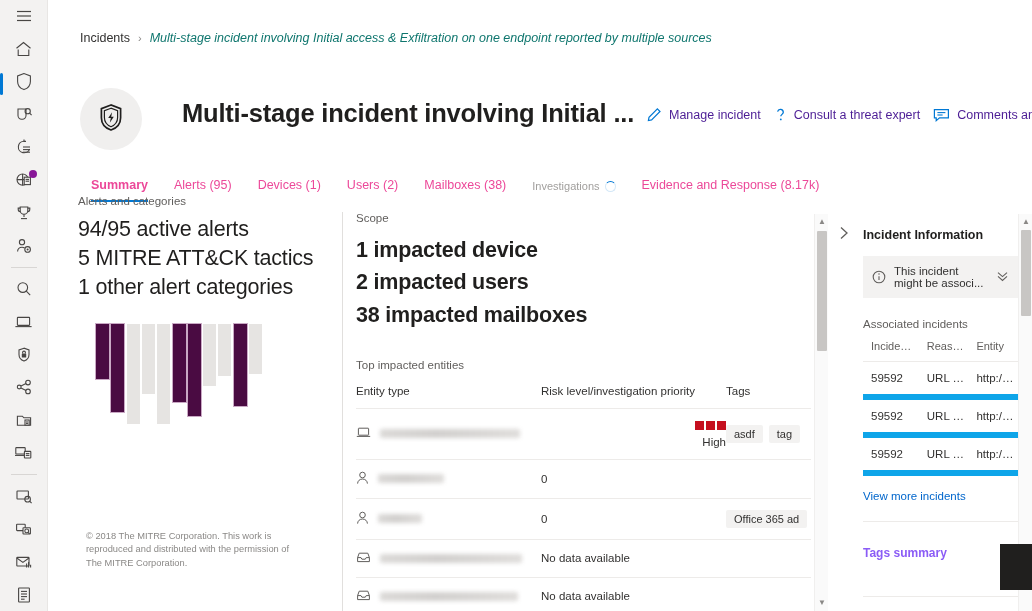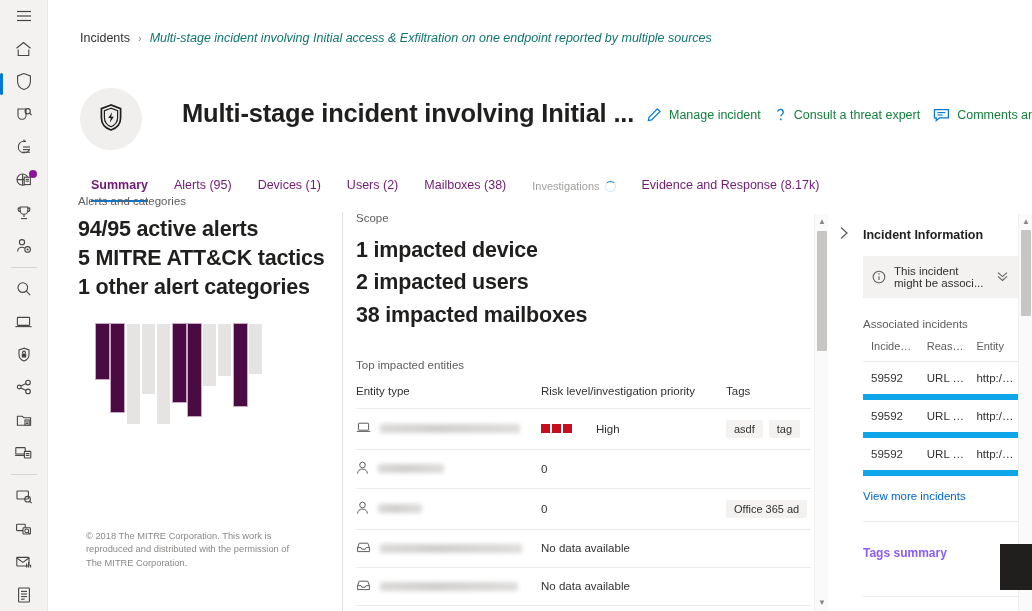--- a/index.html
+++ b/index.html
@@ -60,32 +60,32 @@
     letter-spacing:-.2px; white-space:nowrap;
   }
 
   
   #header-actions {
     position:absolute; left:567px; top:19px;
     display:flex; align-items:center; gap:13px; white-space:nowrap;
   }
   .hdr-action {
     display:flex; align-items:center; gap:7px;
-    font-size:12.5px; color:#15803d; cursor:pointer;
+    font-size:12.5px; color:#4c1d95; cursor:pointer;
   }
   .hdr-action .ic { color:#0078d4; display:flex; align-items:center; }
 
   
   #tabs {
     position:absolute; left:30px; top:170px; right:0; height:34px;
     display:flex; align-items:flex-start; gap:0;
   }
   .tab {
     padding:0 13px; height:32px; line-height:30px;
-    font-size:12.5px; color:#701a75; cursor:pointer;
+    font-size:12.5px; color:#ec4899; cursor:pointer;
     position:relative; white-space:nowrap;
   }
   .tab.active { font-weight:bold; }
   .tab.active::after {
     content:""; position:absolute; left:13px; right:13px; bottom:0;
     height:2.5px; background:#0078d4;
   }
   .tab.loading { color:#a19f9d; font-size:11px; display:flex; align-items:center; gap:5px; }
   .spinner {
     width:11px; height:11px; border-radius:50%;
@@ -93,21 +93,21 @@
     display:inline-block;
   }
 
   
   .col-rule { position:absolute; background:#e1dfdd; }
 
   
   #col-left { position:absolute; left:30px; top:195px; width:250px; bottom:0; }
   .section-label { font-size:11.5px; color:#605e5c; margin-bottom:10px; }
   .big-stat {
-    font-size:21.5px; font-weight:bold; color:#201f1e;
+    font-size:21.5px; font-weight:normal; color:#201f1e;
     line-height:1.16; margin-bottom:4px; letter-spacing:-.2px;
   }
 
   
   #mitre-chart {
     position:relative; width:175px; height:100px; margin-top:24px; margin-left:18px;
   }
   .mbar { position:absolute; width:13px; }
   .mbar.on  { background:#4a0b42; outline:1px solid #c9a8c4; outline-offset:0; }
   .mbar.off { background:#e6e4e2; }
@@ -136,21 +136,21 @@
   table.ent td {
     padding:11px 0; border-bottom:1px solid #edebe9;
     font-size:11.5px; color:#323130; vertical-align:middle;
   }
   .ent-cell { display:flex; align-items:center; gap:9px; }
   .blur {
     height:9px; border-radius:2px;
     background:linear-gradient(90deg,#d9d7d5,#cfcdcb 40%,#dddbd9);
     filter:blur(2.1px); opacity:.95;
   }
-  .risk { display:flex; align-items:flex-end; gap:24px; }
+  .risk { display:flex; align-items:flex-end; gap:4px;flex-direction:column; }
   .risk-sq { width:9px; height:9px; background:#c50f1f; }
   .tagpill {
     display:inline-block; background:#f3f2f1; color:#323130;
     font-size:11px; padding:3px 8px; border-radius:2px; margin-right:6px;
     white-space:nowrap;
   }
 
   
   #mid-scroll {
     position:absolute; left:766px; top:214px; width:14px; bottom:0;

